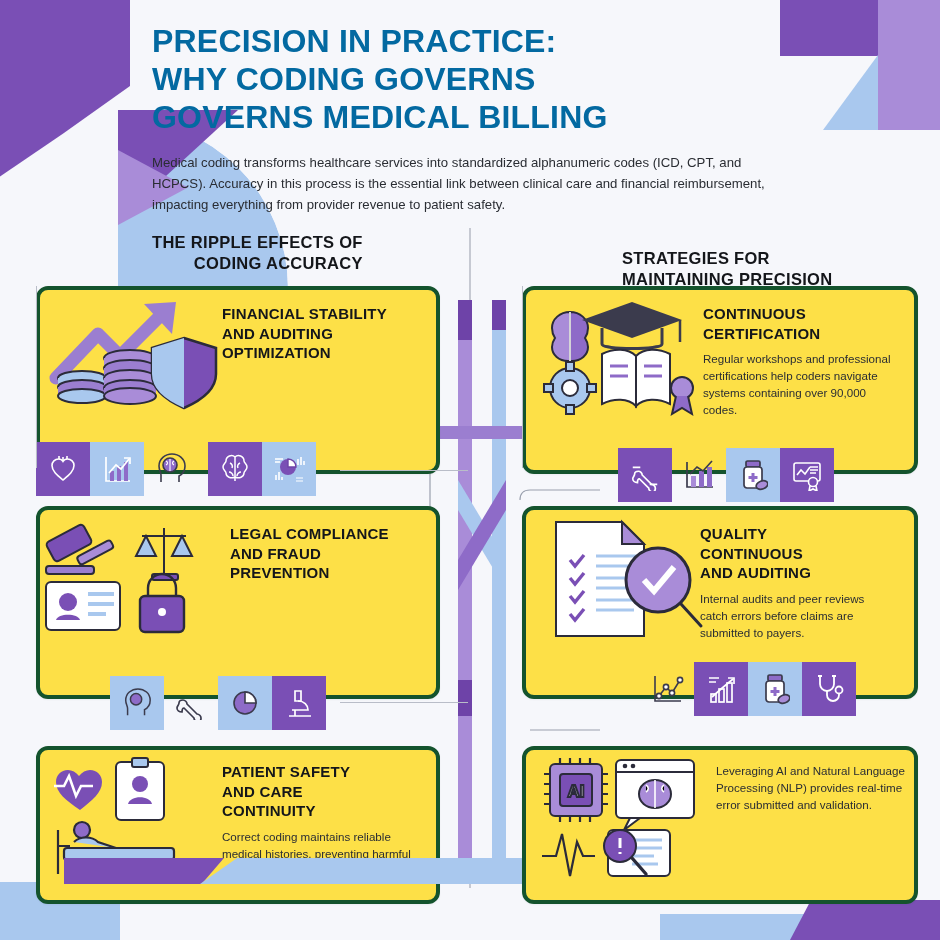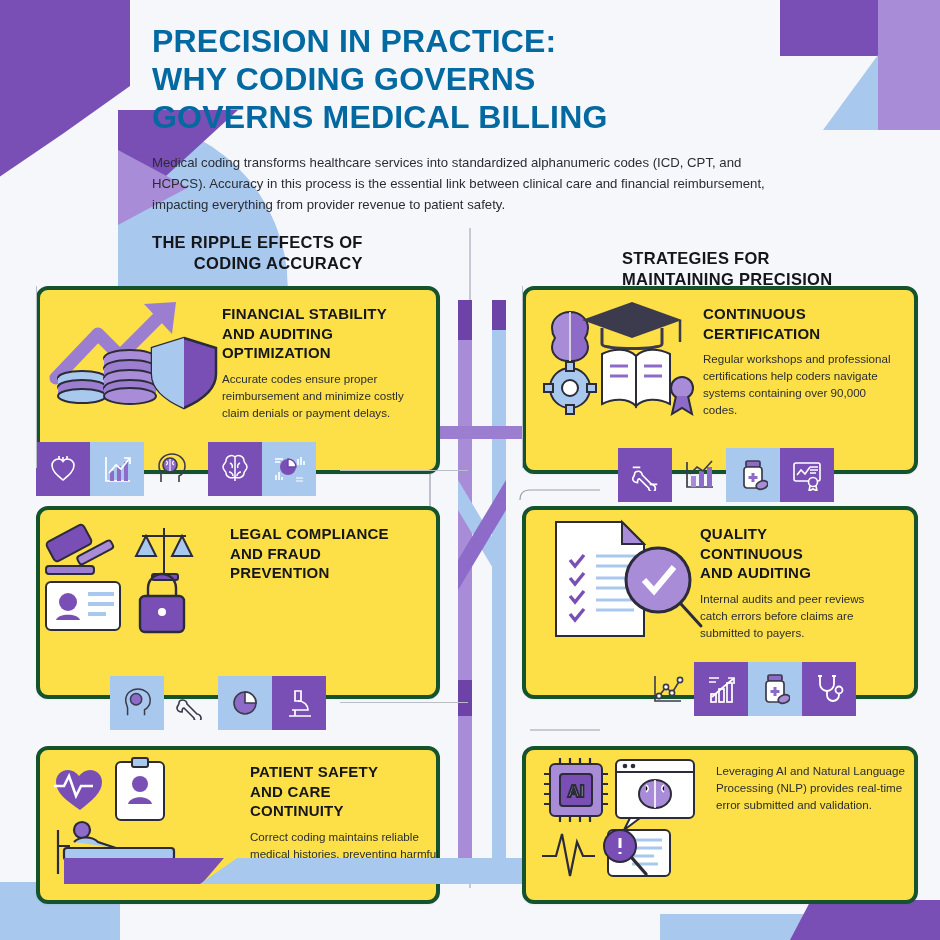--- a/index.html
+++ b/index.html
@@ -104,21 +104,21 @@
   
   #card-l1{left:36px;top:286px;width:396px;height:180px;}
   #card-l2{left:36px;top:506px;width:396px;height:185px;}
   #card-l3{left:36px;top:746px;width:396px;height:150px;}
   #card-r1{left:522px;top:286px;width:388px;height:180px;}
   #card-r2{left:522px;top:506px;width:388px;height:185px;}
   #card-r3{left:522px;top:746px;width:388px;height:150px;}
 
   #body-l1{left:182px;top:14px;width:200px;}
   #body-l2{left:190px;top:14px;width:200px;}
-  #body-l3{left:182px;top:12px;width:200px;margin-left:28px;}
+  #body-l3{left:182px;top:12px;width:200px;}
   #body-r1{left:177px;top:14px;width:190px;}
   #body-r2{left:174px;top:14px;width:190px;}
   #body-r3{left:190px;top:12px;width:190px;}
 
   
   .hero{position:absolute;}
   #hero-l1{left:48px;top:296px;width:170px;height:120px;}
   #hero-l2{left:42px;top:518px;width:180px;height:120px;}
   #hero-l3{left:44px;top:756px;width:175px;height:120px;}
   #hero-r1{left:536px;top:296px;width:175px;height:125px;}
@@ -212,21 +212,20 @@
     <rect x="-70" y="380" width="24" height="60" fill="#6E43A8"></rect>
   </svg>
 
   <div class="card" id="card-l1">
     <div class="card-body" id="body-l1">
       <h2 class="card-title">
         <span>FINANCIAL STABILITY</span>
         <span>AND AUDITING</span>
         <span>OPTIMIZATION</span>
       </h2>
-      <p class="card-text">Accurate codes ensure proper reimbursement and minimize costly claim denials or payment delays.</p>
     </div>
   </div>
   <svg class="hero" id="hero-l1" viewBox="0 0 170 120">
 
     <path d="M8 82 L50 38 L72 60 L118 14" stroke="#9B7ED0" stroke-width="13" fill="none" stroke-linejoin="round" stroke-linecap="round"></path>
     <path d="M96 8 L128 6 L124 38 Z" fill="#9B7ED0"></path>
 
     <g stroke="#2b2b3a" stroke-width="2" fill="#A9C8EE">
       <ellipse cx="34" cy="82" rx="24" ry="7"></ellipse>
         <rect x="10" y="82" width="48" height="9" fill="#A9C8EE" stroke="none"></rect>

